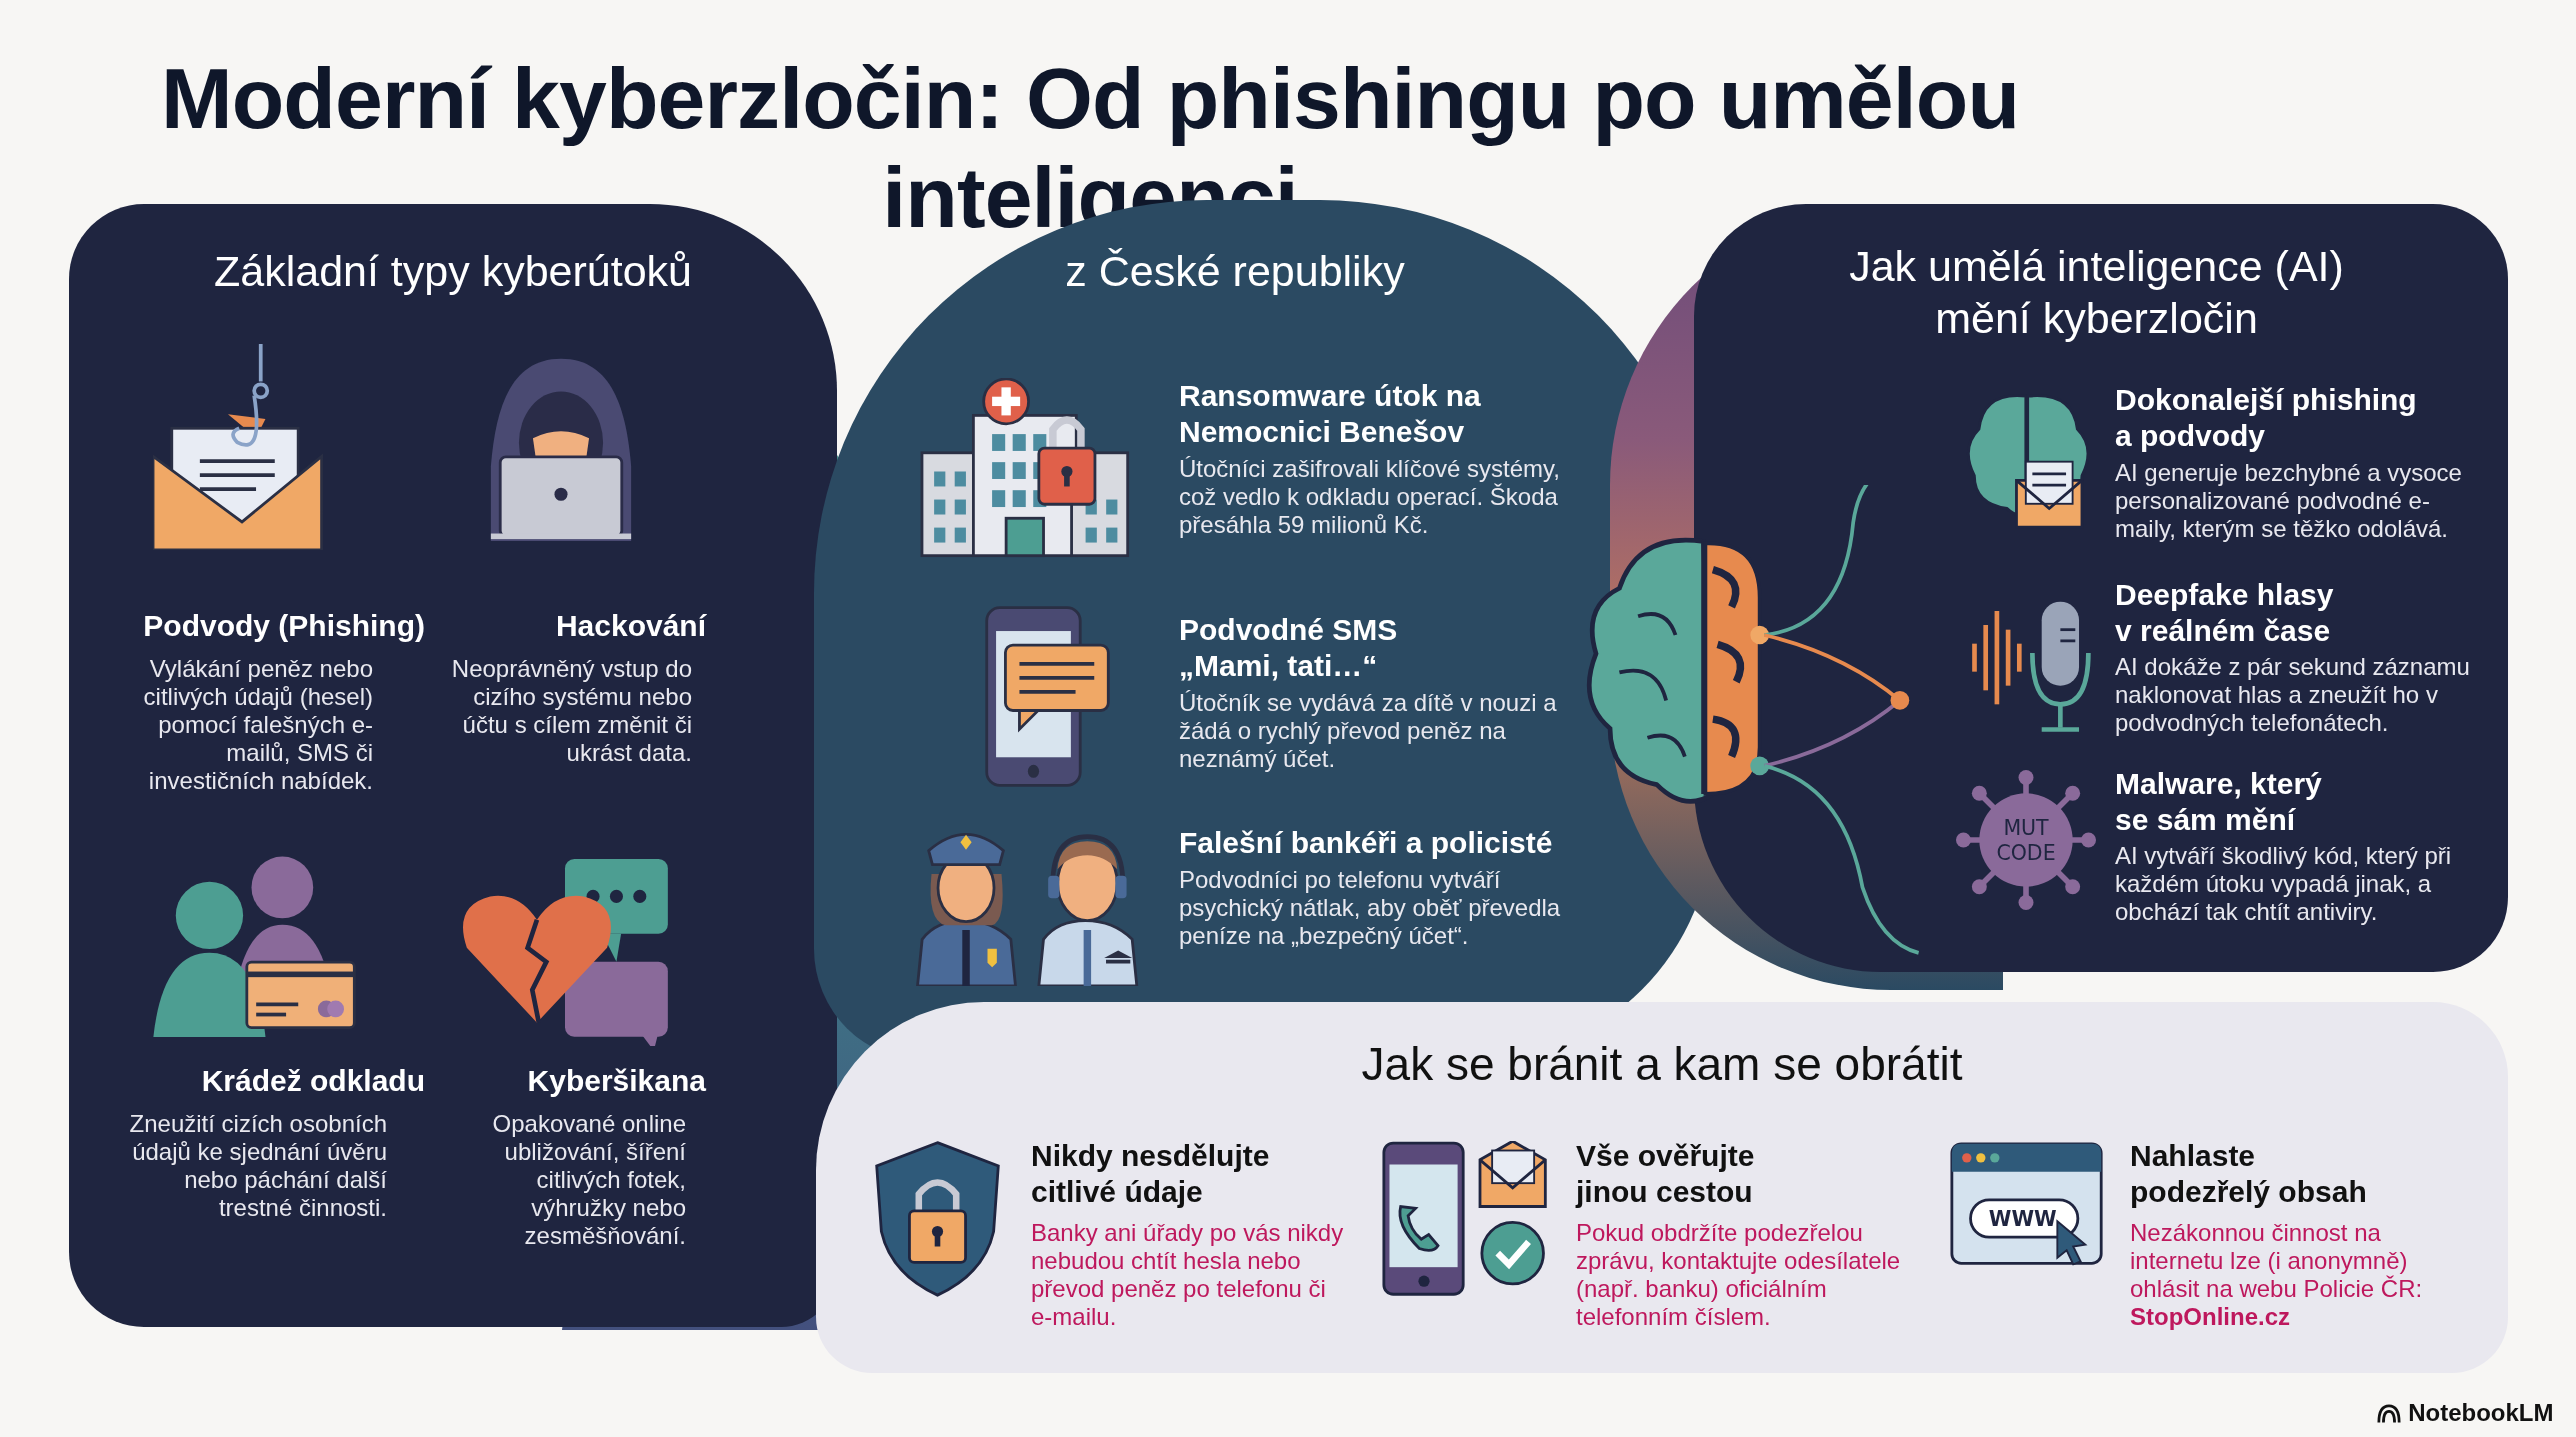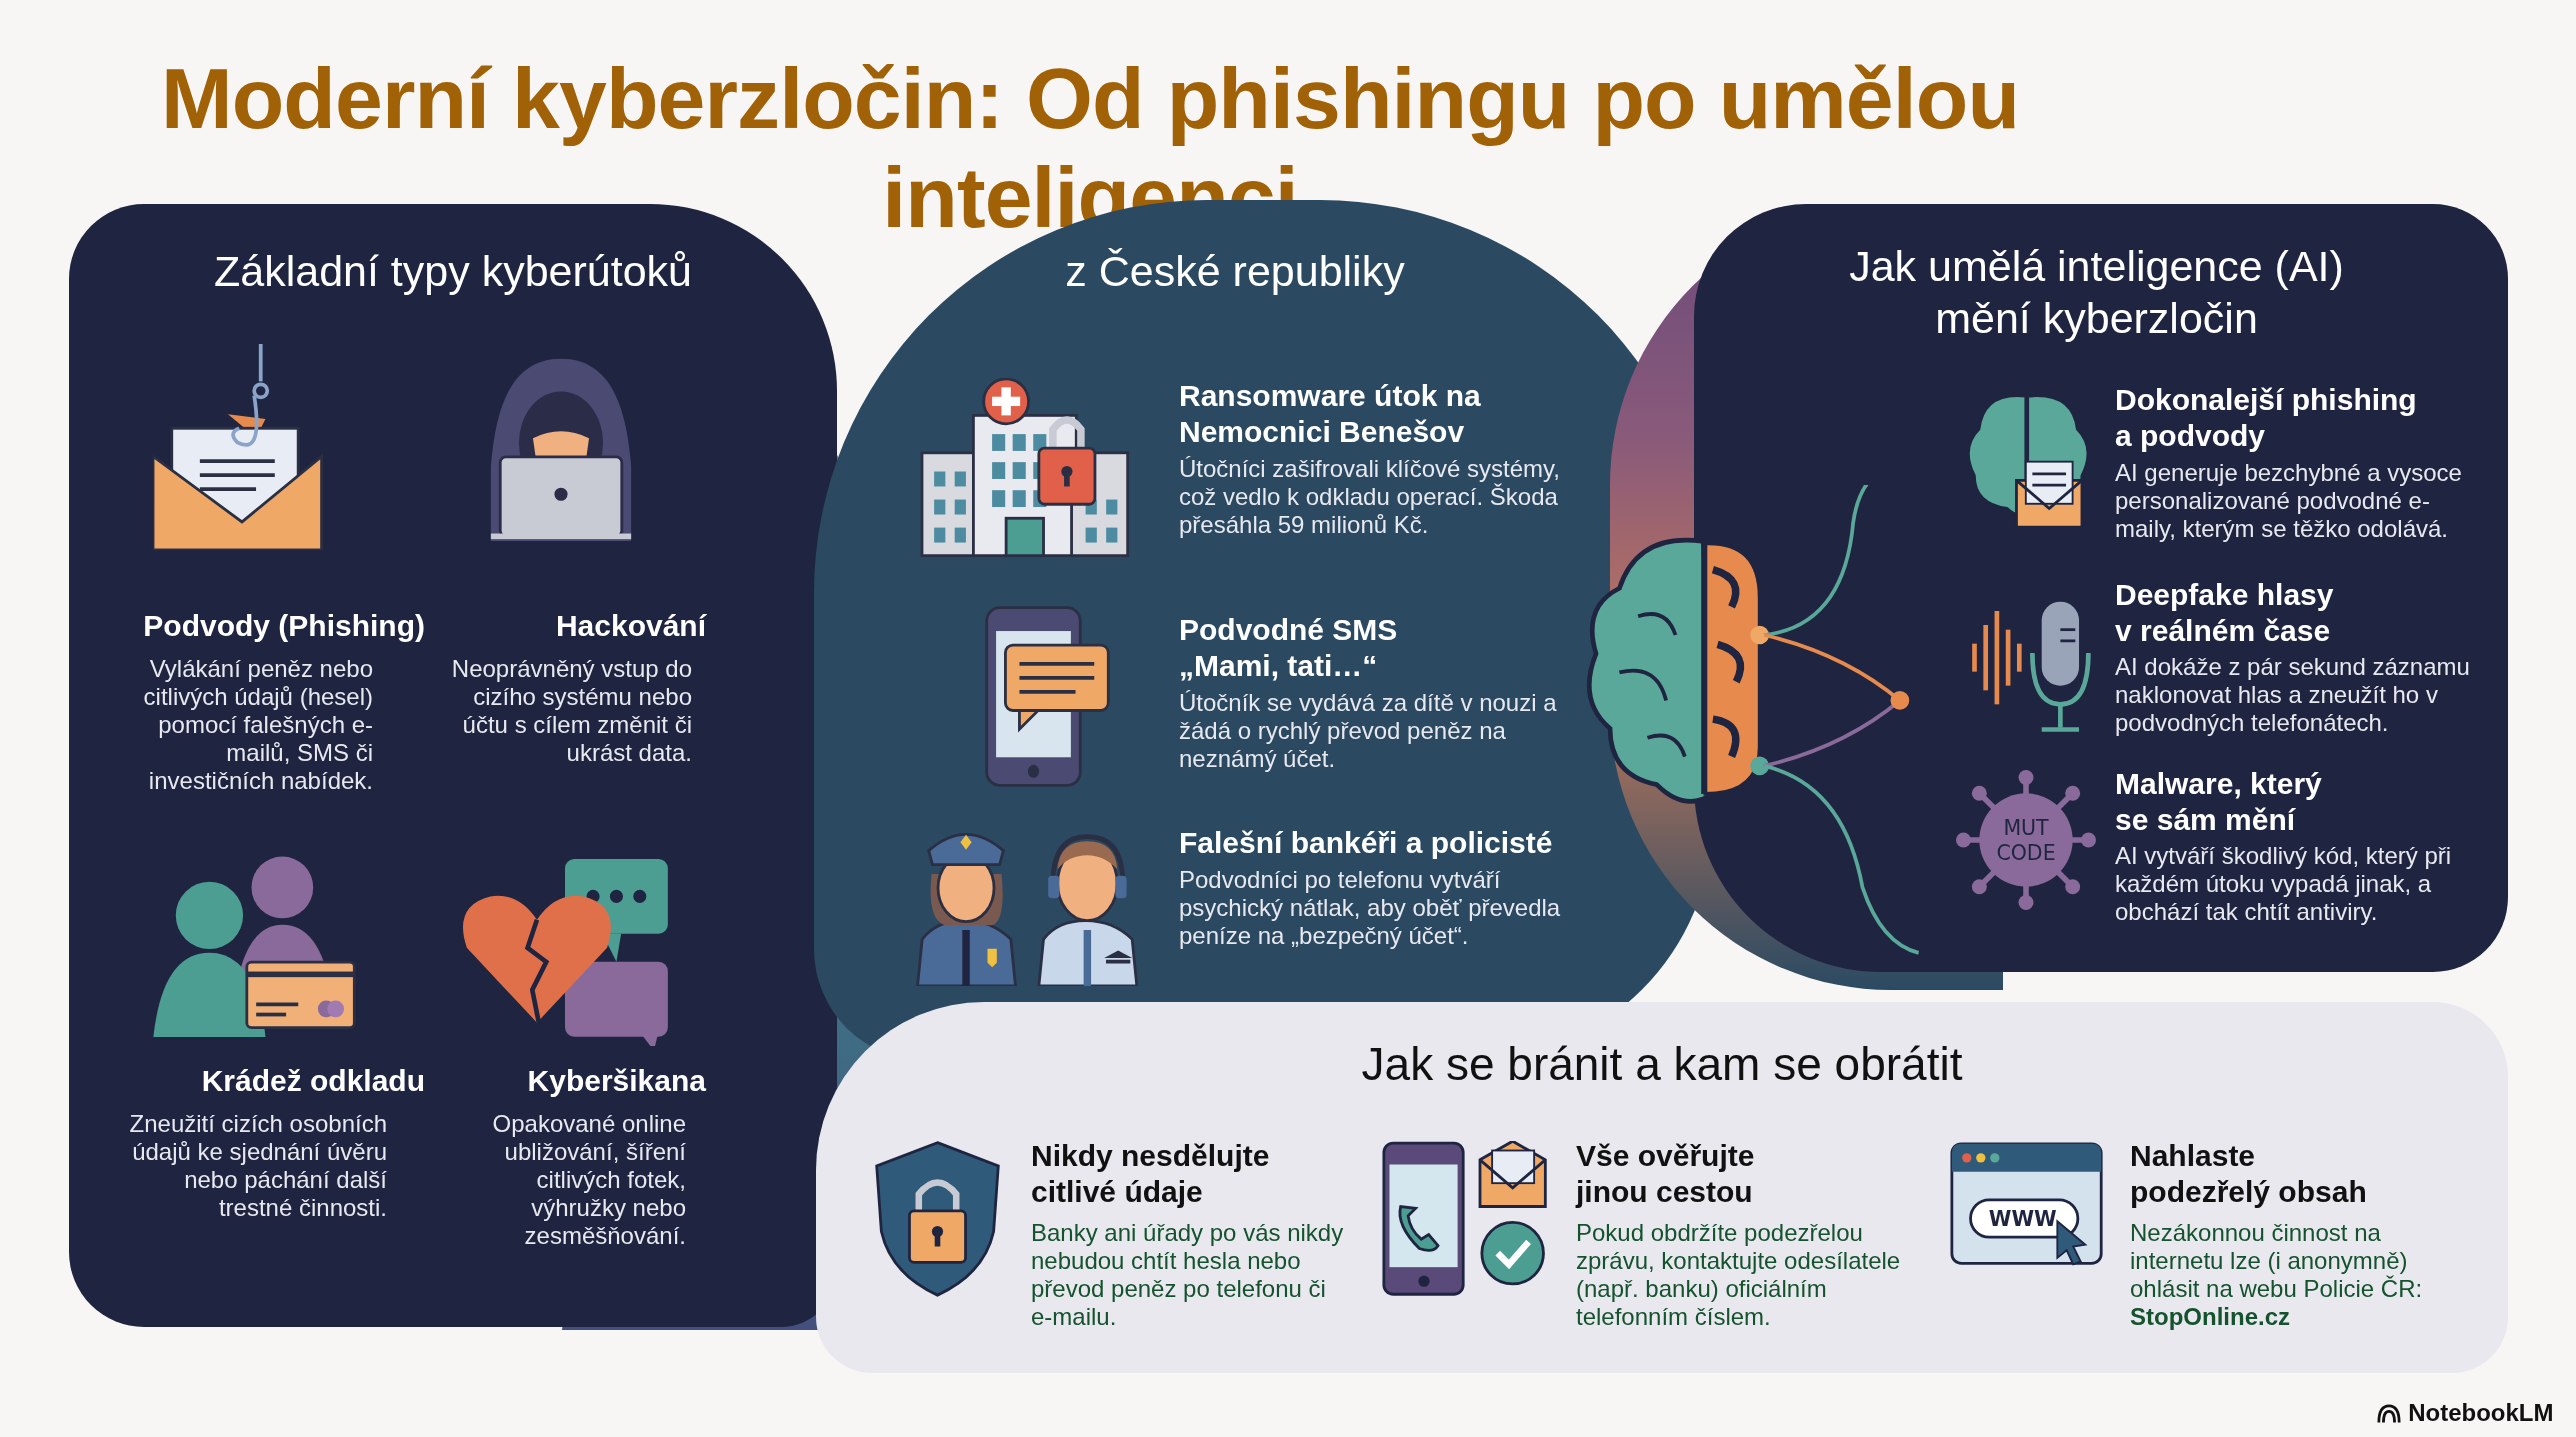--- a/index.html
+++ b/index.html
@@ -1,32 +1,32 @@
 <!DOCTYPE html>
 <html style="font-size:15px"><head>
 <meta charset="utf-8">
 <style>
   *{box-sizing:border-box;margin:0;padding:0}
   html,body{width:2576px;height:1438px;overflow:hidden}
   body{background:#f7f6f4;font-family:"Liberation Sans",sans-serif;position:relative;color:#fff}
   .abs{position:absolute}
-  #title{left:0;top:49px;width:2180px;text-align:center;font-size:86px;font-weight:700;color:#a16207;letter-spacing:-0.9px}
+  #title{left:0;top:49px;width:2180px;text-align:center;font-size:86px;font-weight:700;color:#0f172a;letter-spacing:-0.9px}
   
   #p1{left:69px;top:204px;width:768px;height:1123px;background:#1f2540;border-radius:75px 187px 56px 75px}
   #p1edge{left:562px;top:225px;width:337px;height:1105px;background:linear-gradient(180deg,#3c6a78 0%,#4d9e92 30%,#3d7a86 60%,#43507e 100%);border-radius:0 0 56px 0;clip-path:polygon(40% 0,100% 30%,100% 100%,0 100%)}
   #p2{left:814px;top:200px;width:899px;height:861px;background:#2b4a62;border-radius:393px 393px 243px 112px}
   #p3{left:1694px;top:204px;width:814px;height:768px;background:#1f2540;border-radius:112px 75px 75px 187px}
   #p3edge{left:1610px;top:204px;width:393px;height:786px;background:linear-gradient(180deg,#6a4a7a 0%,#8a5a7a 30%,#c0785a 60%,#2b4a62 100%);border-radius:281px 0 0 281px}
   #p4{left:816px;top:1002px;width:1692px;height:371px;background:#e9e8ef;border-radius:168px 75px 56px 56px}
   .h2{font-weight:400;font-size:43px;text-align:center;line-height:52px}
   .it-title{font-weight:700;font-size:30px;line-height:36px}
   .it-desc{font-size:24px;line-height:28px;color:#e8e8ef}
   .center{text-align:right}
   .dark .it-title{color:#111}
-  .dark .it-desc{color:#14532d}
+  .dark .it-desc{color:#be185d}
   svg{display:block}
   #logo{right:22.5px;bottom:11.2px;color:#111;font-size:24px;font-weight:700;display:flex;align-items:center;gap:7.5px}
 </style>
 </head>
 <body>
 
 <h1 id="title" class="abs">Moderní kyberzločin: Od phishingu po umělou inteligenci</h1>
 
 <div id="p1edge" class="abs"></div>
 <div id="p1" class="abs">

